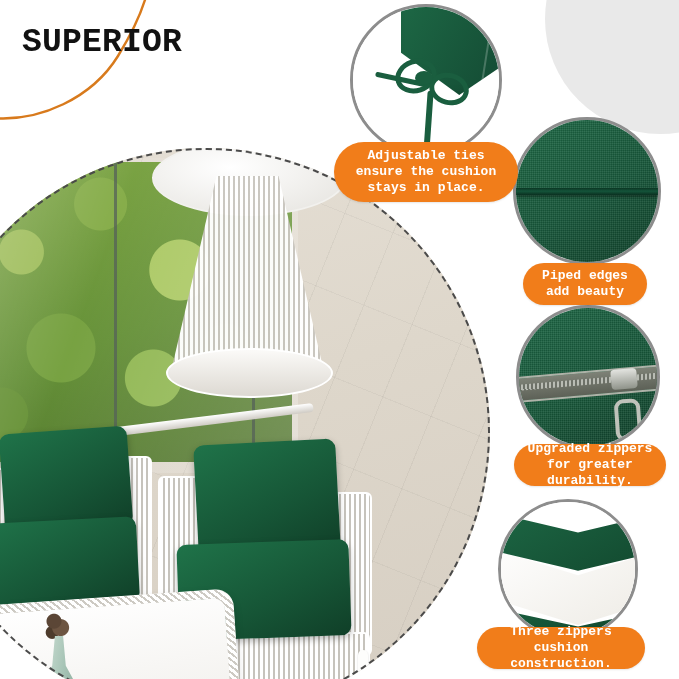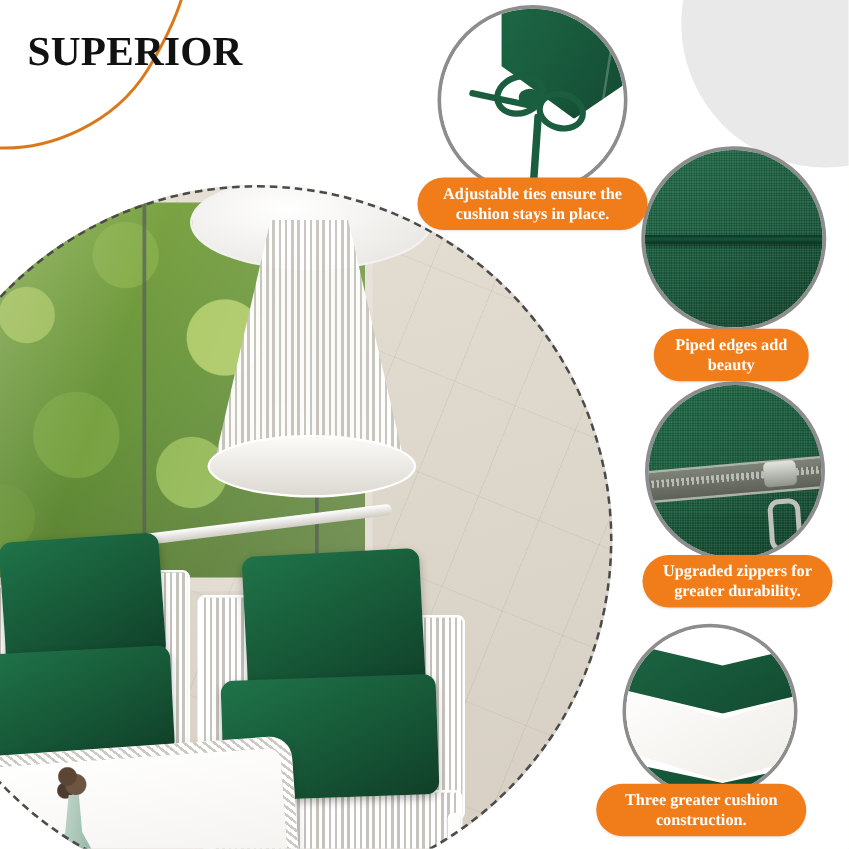--- a/index.html
+++ b/index.html
@@ -6,21 +6,21 @@
     margin: 0;
     padding: 0;
     background: #ffffff;
   }
   #page {
     position: relative;
     width: 679px;
     height: 679px;
     background: #ffffff;
     overflow: hidden;
-    font-family: Liberation Serif, serif;
+    font-family: Liberation Mono, monospace;
   }
 
   
   .corner-blob {
     position: absolute;
     top: -96px;
     right: -96px;
     width: 230px;
     height: 230px;
     border-radius: 50%;
@@ -419,21 +419,21 @@
     <div style="position:absolute; inset:0; background:#ffffff;"></div>
     <div class="tie-flap">
       <div class="tie-seam"></div>
     </div>
     <div class="tie-strand" style="left:22px; top:70px; width:52px; height:5px; transform:rotate(12deg);"></div>
     <div class="tie-strand" style="left:72px; top:84px; width:6px; height:76px; transform:rotate(4deg);"></div>
     <div class="bow-loop" style="left:42px; top:52px; width:32px; height:24px; transform:rotate(-18deg);"></div>
     <div class="bow-loop" style="left:76px; top:66px; width:30px; height:22px; transform:rotate(14deg);"></div>
     <div class="tie-strand" style="left:62px; top:64px; width:18px; height:14px; border-radius:50%;"></div>
   </div>
-  <div class="pill" style="left:334px; top:142px; width:184px; height:42px;">Adjustable ties ensure the cushion stays in place.</div>
+  <div class="pill" style="left:334px; top:142px; width:184px; height:60px;">Adjustable ties ensure the cushion stays in place.</div>
 
   <div class="detail-circle" style="left:513px; top:117px; width:148px; height:148px;">
     <div class="fabric"></div>
     <div class="pipe-seam"></div>
   </div>
   <div class="pill" style="left:523px; top:263px; width:124px; height:42px;">Piped edges add beauty</div>
 
   <div class="detail-circle" style="left:516px; top:305px; width:144px; height:144px;">
     <div class="fabric"></div>
     <div class="zip-tape"></div>
@@ -442,15 +442,15 @@
     <div class="zip-pull"></div>
   </div>
   <div class="pill" style="left:514px; top:444px; width:152px; height:42px;">Upgraded zippers for greater durability.</div>
 
   <div class="detail-circle" style="left:498px; top:499px; width:140px; height:140px;">
     <div style="position:absolute; inset:0; background:#ffffff;"></div>
     <div class="layer layer-green-bot"></div>
     <div class="layer layer-white"></div>
     <div class="layer layer-green-top"></div>
   </div>
-  <div class="pill" style="left:477px; top:627px; width:168px; height:42px;">Three greater cushion construction.</div>
+  <div class="pill" style="left:477px; top:627px; width:168px; height:42px;">Three zippers cushion construction.</div>
 
 </div>
 
 </body></html>

